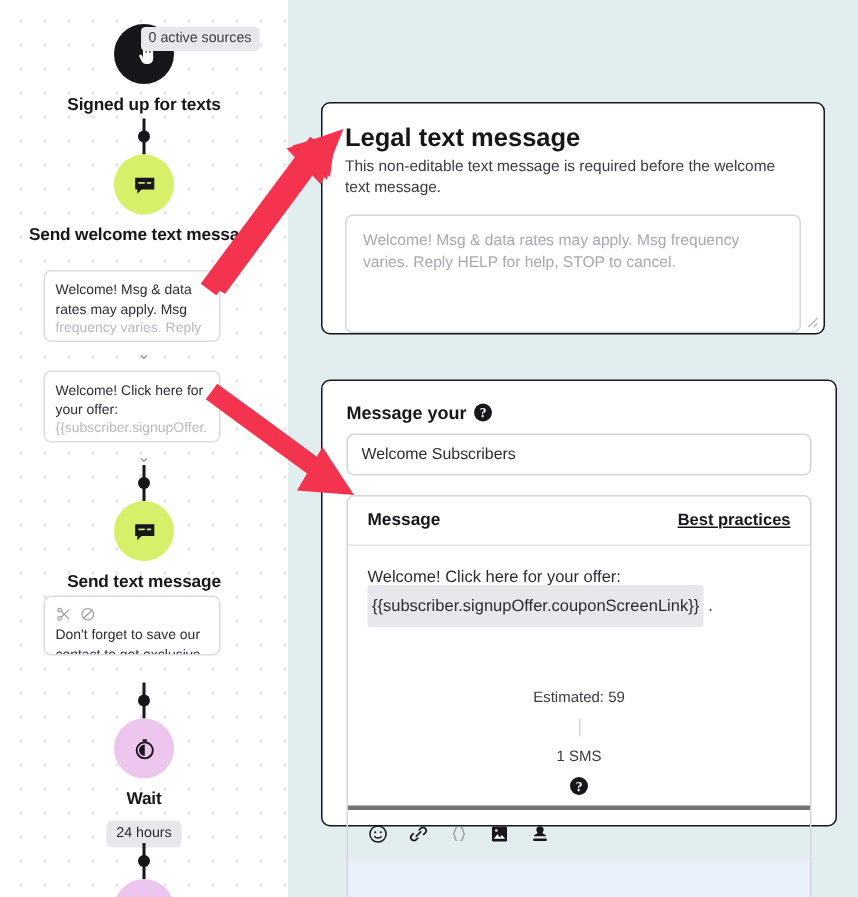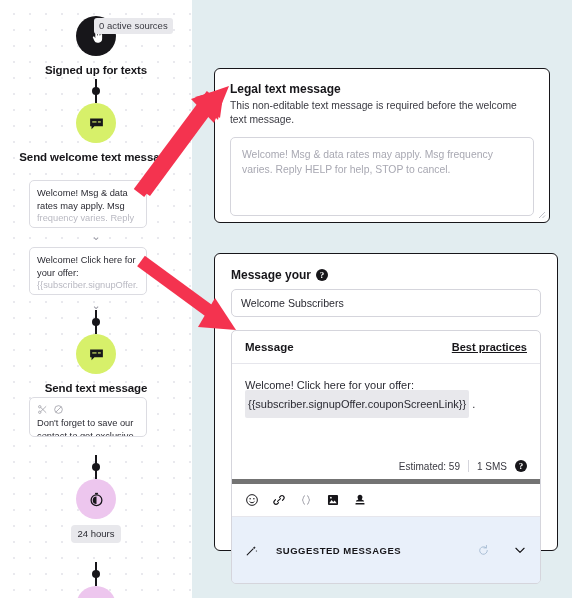--- a/index.html
+++ b/index.html
@@ -158,21 +158,21 @@
 
   #panel-legal {
     left: 22px;
     top: 68px;
     width: 336px;
     height: 155px;
     padding: 13px 15px;
   }
 
   .panel-title {
-    font-size: 12px;
+    font-size: 17px;
     font-weight: bold;
     color: #17161a;
     margin: 0 0 3px 0;
   }
   .panel-desc {
     font-size: 10.3px;
     line-height: 14px;
     color: #3a3a42;
     margin: 0 0 10px 0;
   }
@@ -282,21 +282,22 @@
     font-size: 11px;
     color: #2b2b33;
   }
 
   .counter-row {
     display: flex;
     align-items: center;
     justify-content: flex-end;
     gap: 8px;
     padding: 0 13px 7px 13px;
-    border-bottom: 5px solid #737373;
+    border-bottom: 3px solid #737373;
+    flex-direction: column;
   }
   .counter-row .cnt {
     font-size: 10px;
     color: #3a3a42;
   }
   .counter-divider {
     width: 1px;
     height: 12px;
     background: #d5d5dc;
   }
@@ -421,20 +422,21 @@
     </div>
 
     <div class="node-wrap" style="top:479px;">
       <div class="node-circle wait">
         <svg width="17" height="17" viewBox="0 0 24 24">
           <circle cx="12" cy="13" r="7.6" fill="none" stroke="#17161a" stroke-width="1.8"></circle>
           <path fill="#17161a" d="M12 7.6a5.4 5.4 0 0 0 0 10.8z"></path>
           <rect x="10" y="2.6" width="4" height="2.2" fill="#17161a"></rect>
         </svg>
       </div>
+      <div class="node-label">Wait</div>
       <div class="wait-chip">24 hours</div>
     </div>
 
     <div class="connector" style="top:562px;height:24px;">
       <div class="dot"></div>
     </div>
 
     <div class="node-wrap" style="top:586px;">
       <div class="node-circle wait"></div>
     </div>

